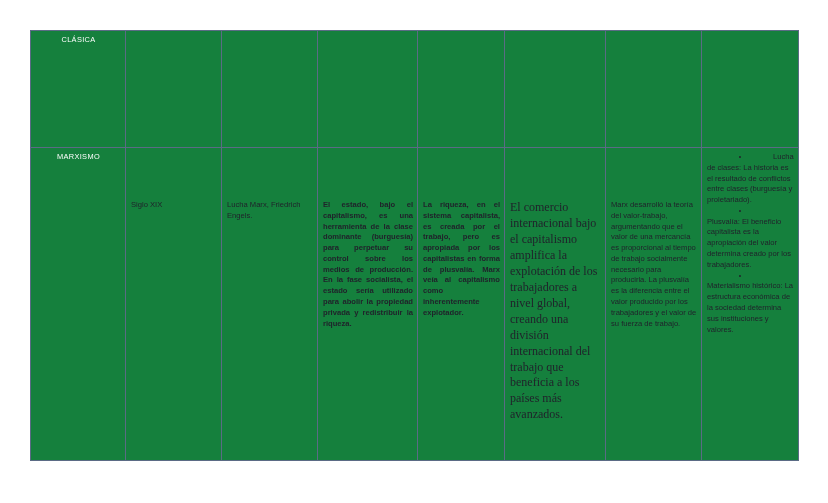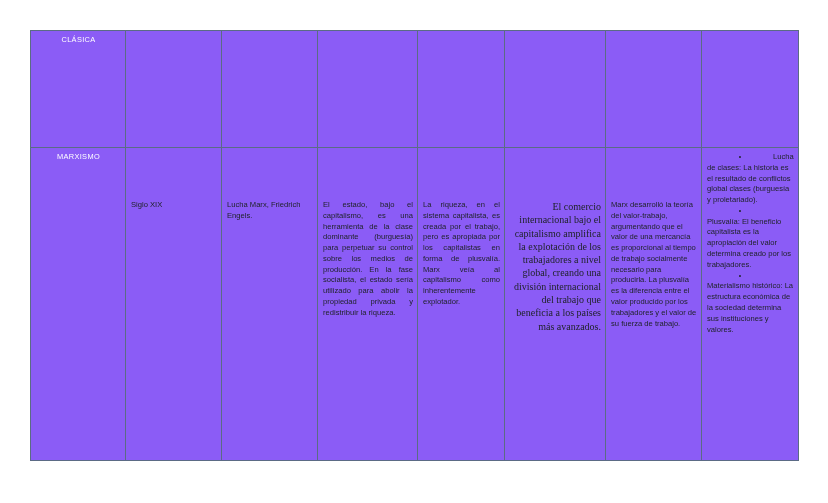--- a/index.html
+++ b/index.html
@@ -28,21 +28,21 @@
     position: absolute;
     left: 30px;
     top: 30px;
     width: 768px;
     border-collapse: collapse;
     table-layout: fixed;
     background: #c5d5ed;
   }
 
   #comparison-table td {
-    background: #8b5cf6;
+    background: #15803d;
     border: 1px solid #5b6b85;
     vertical-align: top;
     padding: 4px 4px 0 5px;
     font-size: 7.6px;
     line-height: 1.42;
     color: #20232b;
     overflow: hidden;
   }
 
   
@@ -79,22 +79,22 @@
   .marxismo-cell {
     vertical-align: top;
     padding-top: 6px;
   }
 
   .cell-text {
     display: block;
     white-space: pre-line;
     margin-top: 48px;
   }
-  .justify { text-align: justify; text-align-last: left; }
-  .serif   { font-family: "Liberation Serif", serif; font-size: 10px; line-height: 1.33; text-align: right; }
+  .justify { text-align: justify; text-align-last: left; font-weight: bold; }
+  .serif   { font-family: "Liberation Serif", serif; font-size: 12px; line-height: 1.33; }
 
   
   .bullet-list {
     display: block;
   }
   .bullet-item {
     display: block;
     margin: 0 0 0 0;
   }
   .bullet-item .marker {
@@ -177,21 +177,21 @@
         <td class="marxismo-cell">
           <span class="cell-text serif">El comercio internacional bajo el capitalismo amplifica la explotación de los trabajadores a nivel global, creando una división internacional del trabajo que beneficia a los países más avanzados.</span>
         </td>
 
         <td class="marxismo-cell">
           <span class="cell-text">Marx desarrolló la teoría del valor-trabajo, argumentando que el valor de una mercancía es proporcional al tiempo de trabajo socialmente necesario para producirla. La plusvalía es la diferencia entre el valor producido por los trabajadores y el valor de su fuerza de trabajo.</span>
         </td>
 
         <td class="marxismo-cell">
           <span class="bullet-list" id="aportes-list">
-              <span class="bullet-item"><span class="marker">•</span><span class="btext">Lucha de clases: La historia es el resultado de conflictos global clases (burguesía y proletariado).</span></span>
+              <span class="bullet-item"><span class="marker">•</span><span class="btext">Lucha de clases: La historia es el resultado de conflictos entre clases (burguesía y proletariado).</span></span>
               <span class="bullet-item"><span class="marker">•</span><span class="btext">Plusvalía: El beneficio capitalista es la apropiación del valor determina creado por los trabajadores.</span></span>
               <span class="bullet-item"><span class="marker">•</span><span class="btext">Materialismo histórico: La estructura económica de la sociedad determina sus instituciones y valores.</span></span>
             </span>
         </td>
       </tr>
 
     </tbody>
   </table>
 
 </div>

